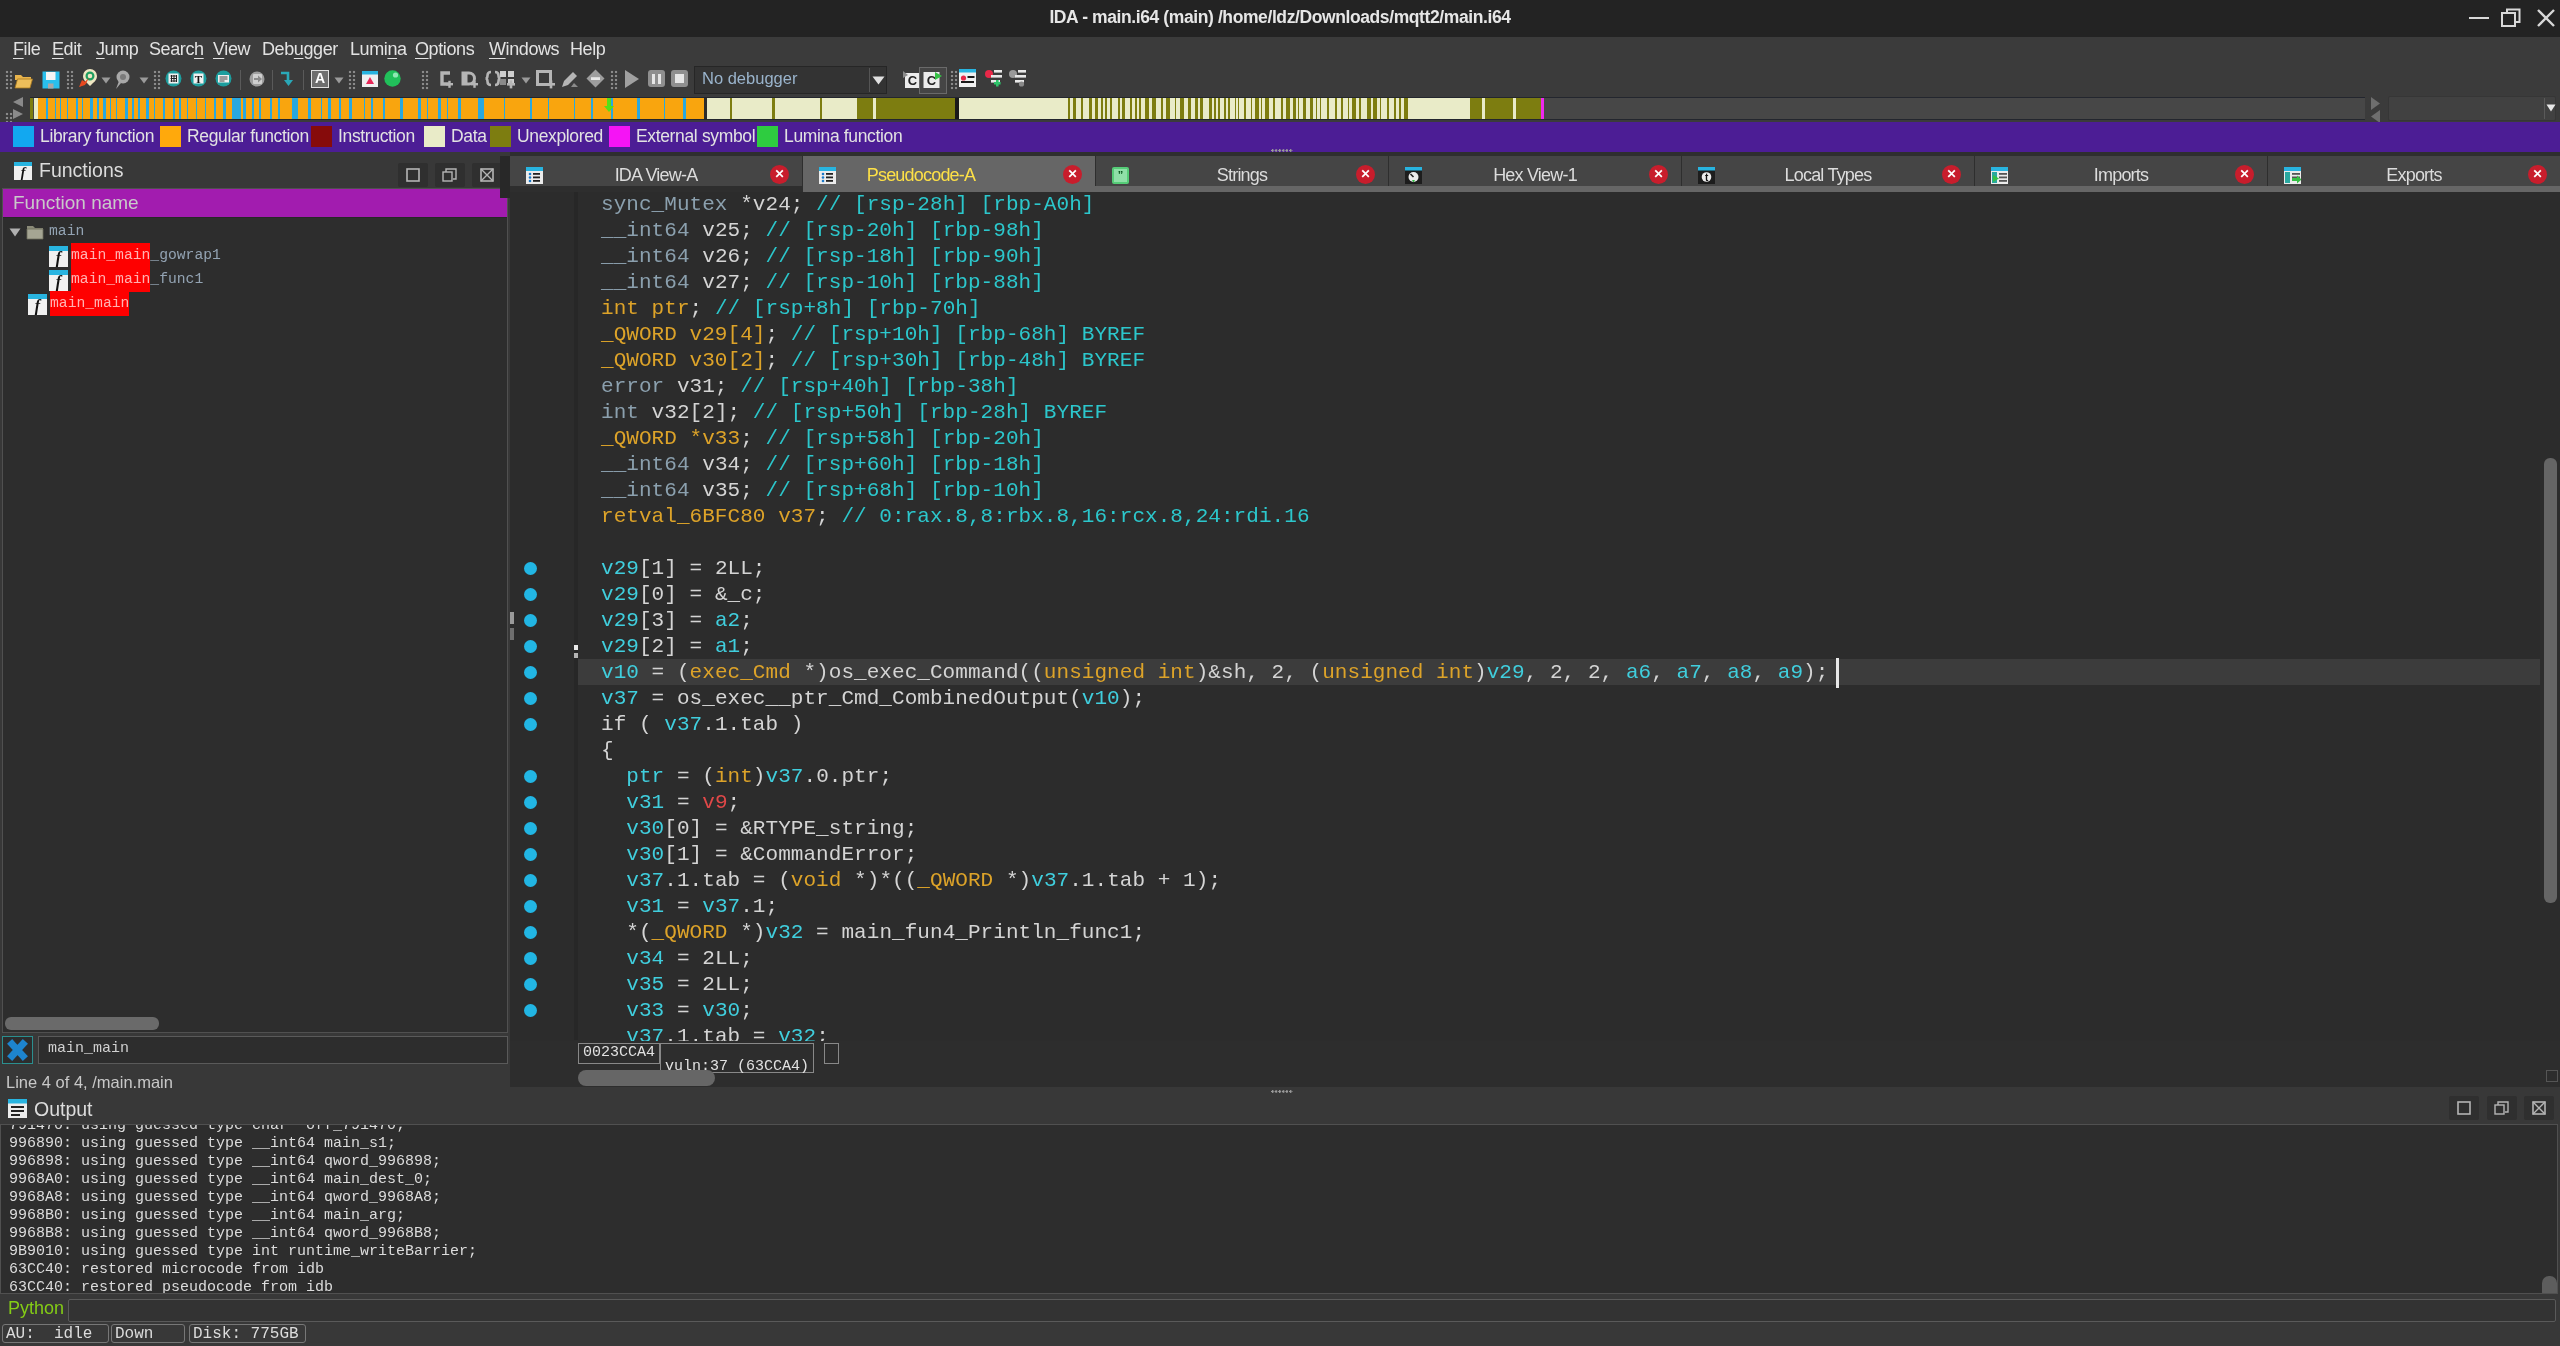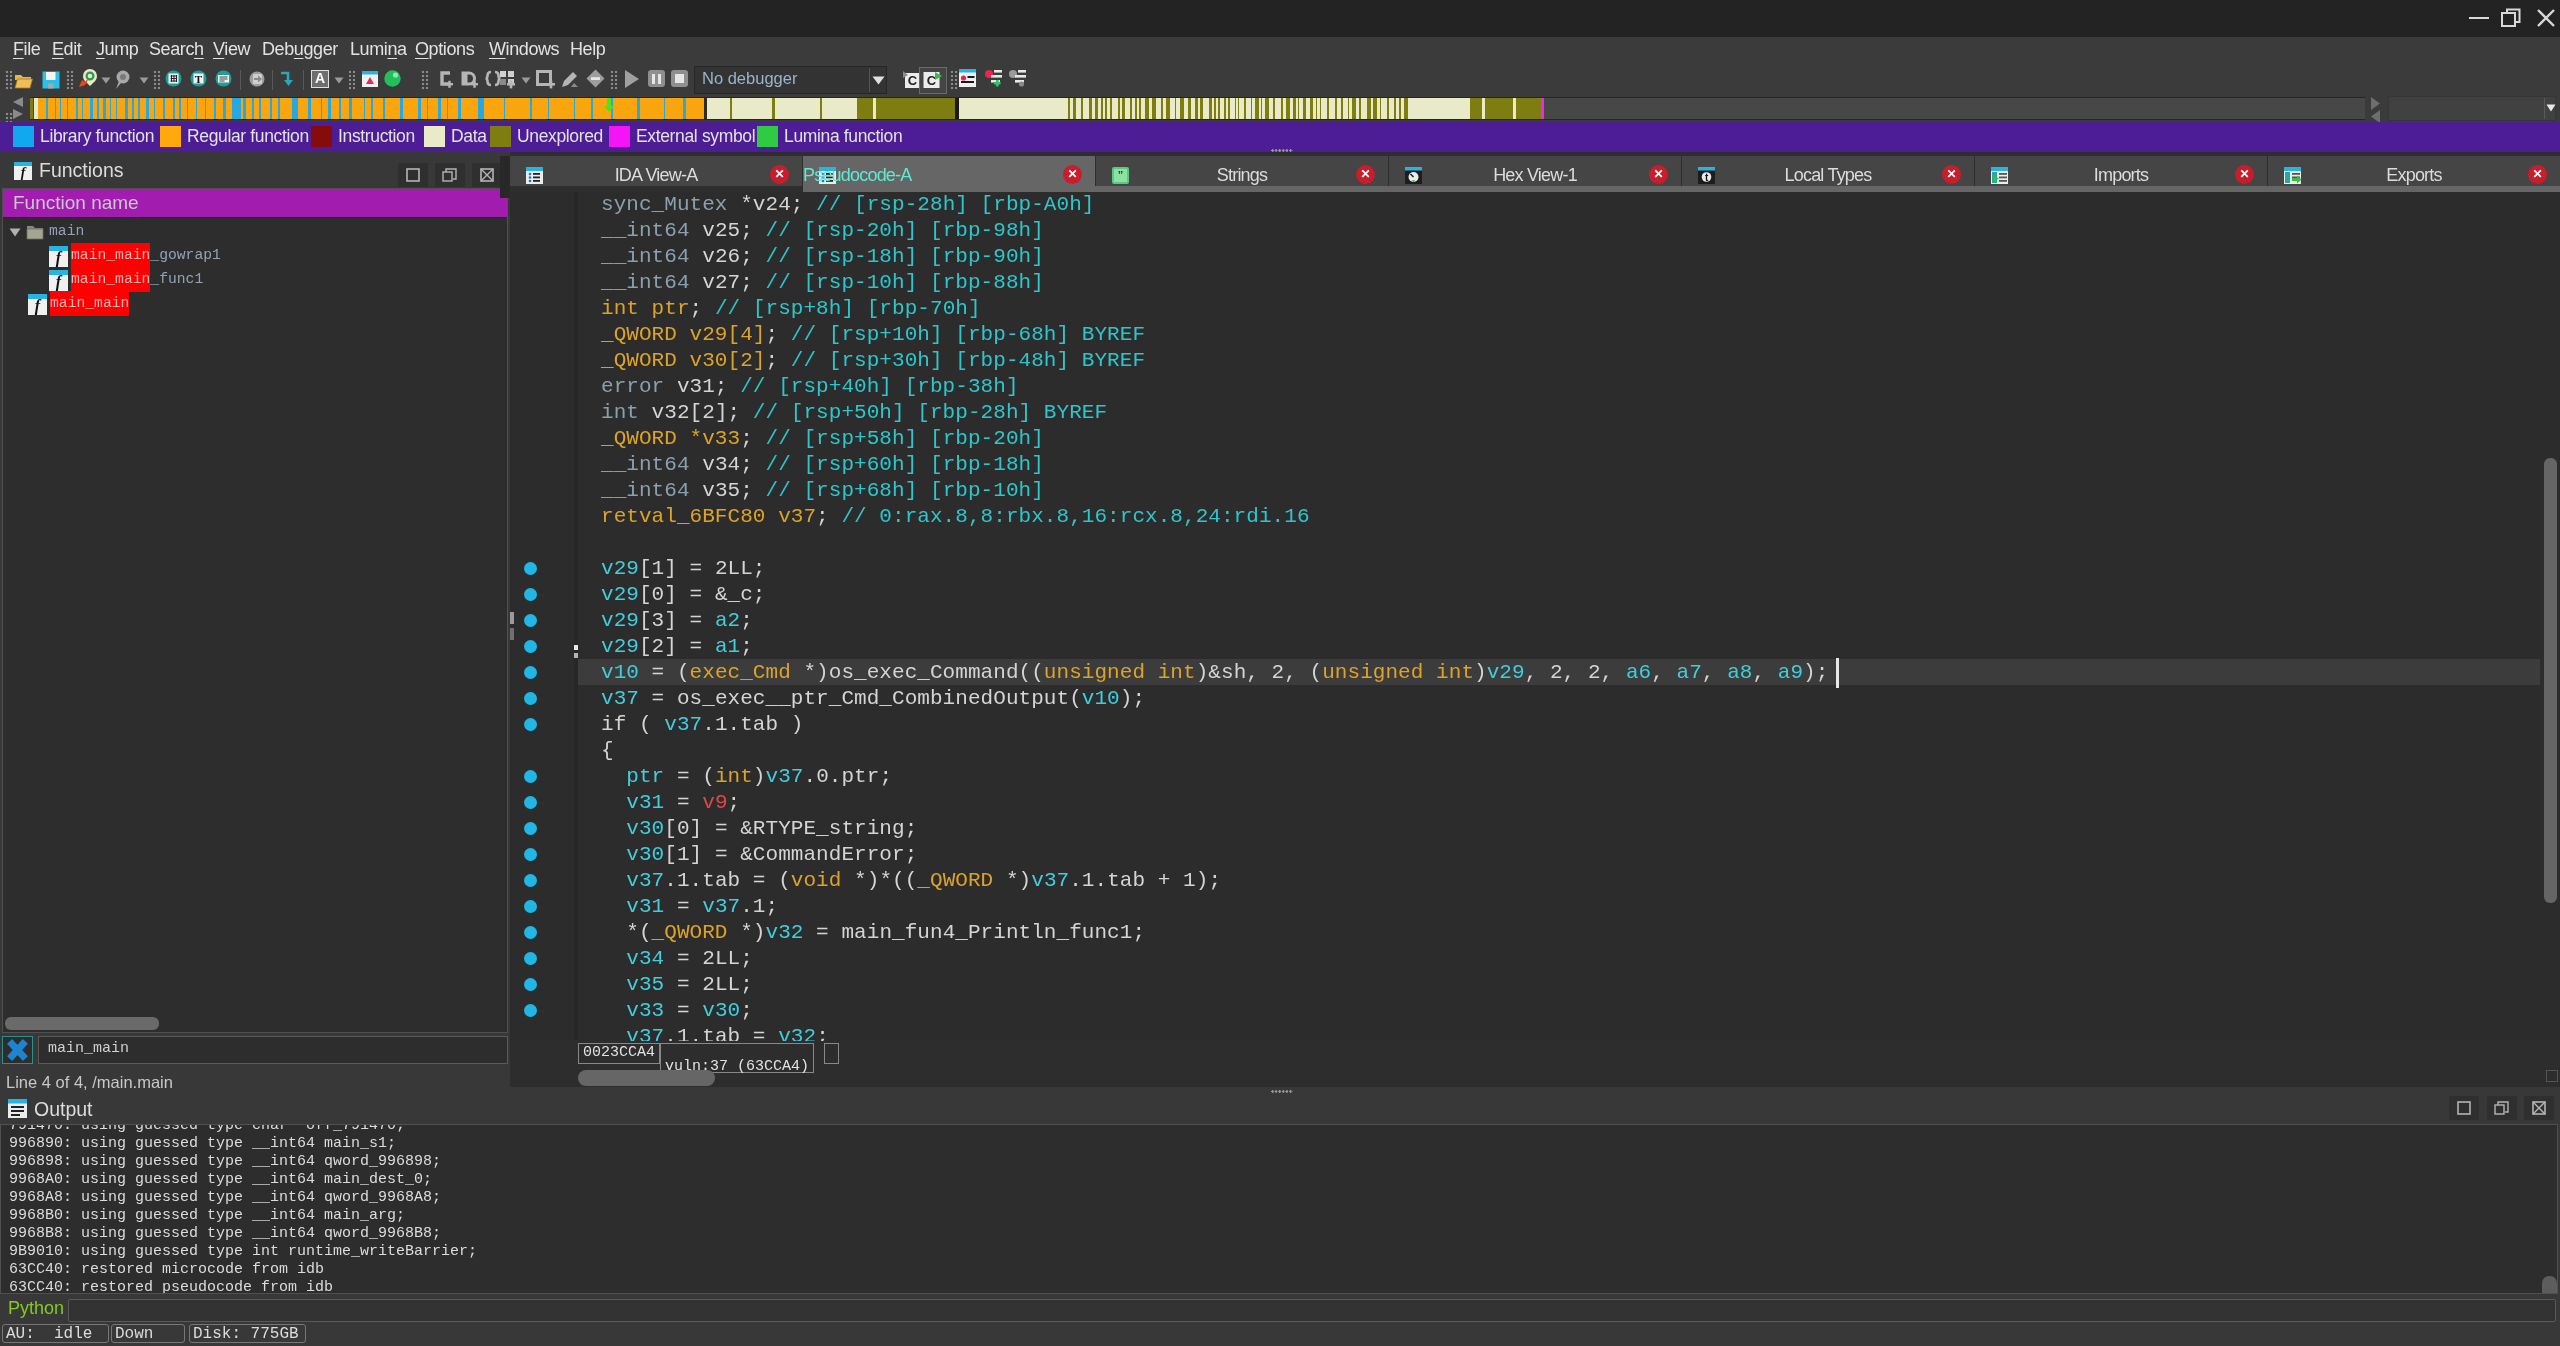--- a/index.html
+++ b/index.html
@@ -47,20 +47,21 @@
   .yl { color:#dda329; }  
   .gb { color:#8ba0ae; }  
   .rd { color:#e04848; }
   .dot { position:absolute; width:13px; height:13px; border-radius:7px; background:#22b6e4; left:14px; }
   
   #output { left:0; top:1096px; width:2560px; height:250px; background:#383838; }
 </style>
 </head>
 <body>
 <div class="abs" id="titlebar">
+  <div class="abs" id="titletext">IDA - main.i64 (main) /home/ldz/Downloads/mqtt2/main.i64</div>
   <div class="abs" style="left:2469px;top:17px;width:20px;height:2px;background:#d8d8d8"></div>
   <svg class="abs" style="left:2501px;top:8px" width="20" height="20" viewBox="0 0 20 20">
     <rect x="1" y="5" width="13" height="13" fill="none" stroke="#d8d8d8" stroke-width="2"></rect>
     <path d="M6 5 V1.5 H18.5 V14 H14" fill="none" stroke="#d8d8d8" stroke-width="2"></path>
   </svg>
   <svg class="abs" style="left:2536px;top:8px" width="20" height="20" viewBox="0 0 20 20">
     <path d="M2 2 L18 18 M18 2 L2 18" stroke="#d8d8d8" stroke-width="2.4"></path>
   </svg>
 </div>
 <div class="abs" id="menubar">
@@ -503,21 +504,21 @@
   <div class="abs" style="left:819px;top:15px"><svg width="17" height="17" viewBox="0 0 17 17">
           <rect width="17" height="17" fill="#ececec"></rect>
           <rect width="17" height="4" fill="#28b4e0"></rect>
           <circle cx="4" cy="7" r="1.3" fill="#1a78c8"></circle>
           <rect x="7" y="6" width="7" height="1.8" fill="#222"></rect>
           <circle cx="4" cy="10.5" r="1.3" fill="#1a78c8"></circle>
           <rect x="7" y="9.5" width="7" height="1.8" fill="#222"></rect>
           <circle cx="4" cy="14" r="1.3" fill="#1a78c8"></circle>
           <rect x="7" y="13" width="7" height="1.8" fill="#222"></rect>
         </svg></div>
-  <div class="abs" style="left:803px;top:13px;width:236px;color:#5eead4;font-size:18px;letter-spacing:-0.8px">Pseudocode-A</div>
+  <div class="abs" style="left:803px;top:13px;width:236px;text-align:center;color:#fde047;font-size:18px;letter-spacing:-0.8px">Pseudocode-A</div>
   <div class="tabx" style="left:1063px;top:13px"></div>
   <div class="abs" style="left:1112px;top:15px"><svg width="17" height="17" viewBox="0 0 17 17">
           <rect width="17" height="17" rx="2" fill="#55cc77"></rect>
           <rect x="2" y="2" width="13" height="13" fill="#8fe0a8"></rect>
           <text x="8.5" y="12" font-size="11" font-weight="bold" fill="#0a5a20" text-anchor="middle" font-family="Liberation Sans">”</text>
         </svg></div>
   <div class="abs" style="left:1096px;top:13px;width:292px;text-align:center;color:#dcdcdc;font-size:18px;letter-spacing:-0.8px">Strings</div>
   <div class="tabx" style="left:1356px;top:13px"></div>
   <div class="abs" style="left:1405px;top:15px"><svg width="17" height="17" viewBox="0 0 17 17">
           <rect width="17" height="17" fill="#1d1d1d"></rect>

